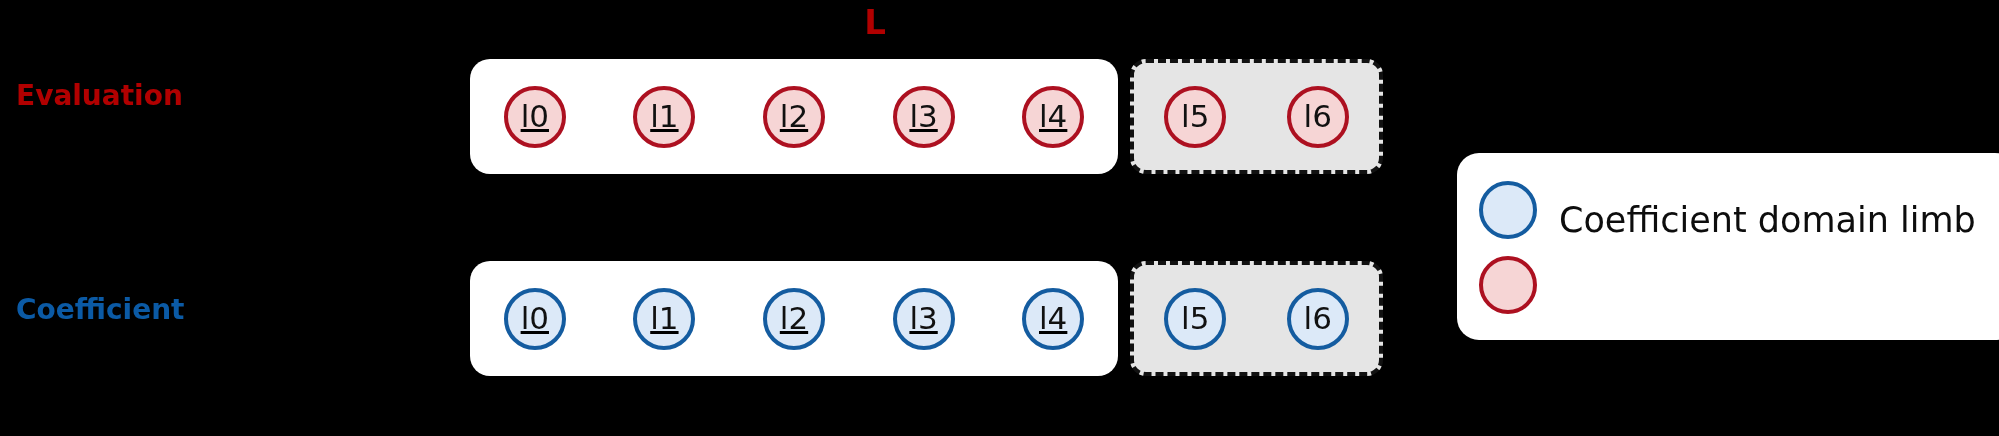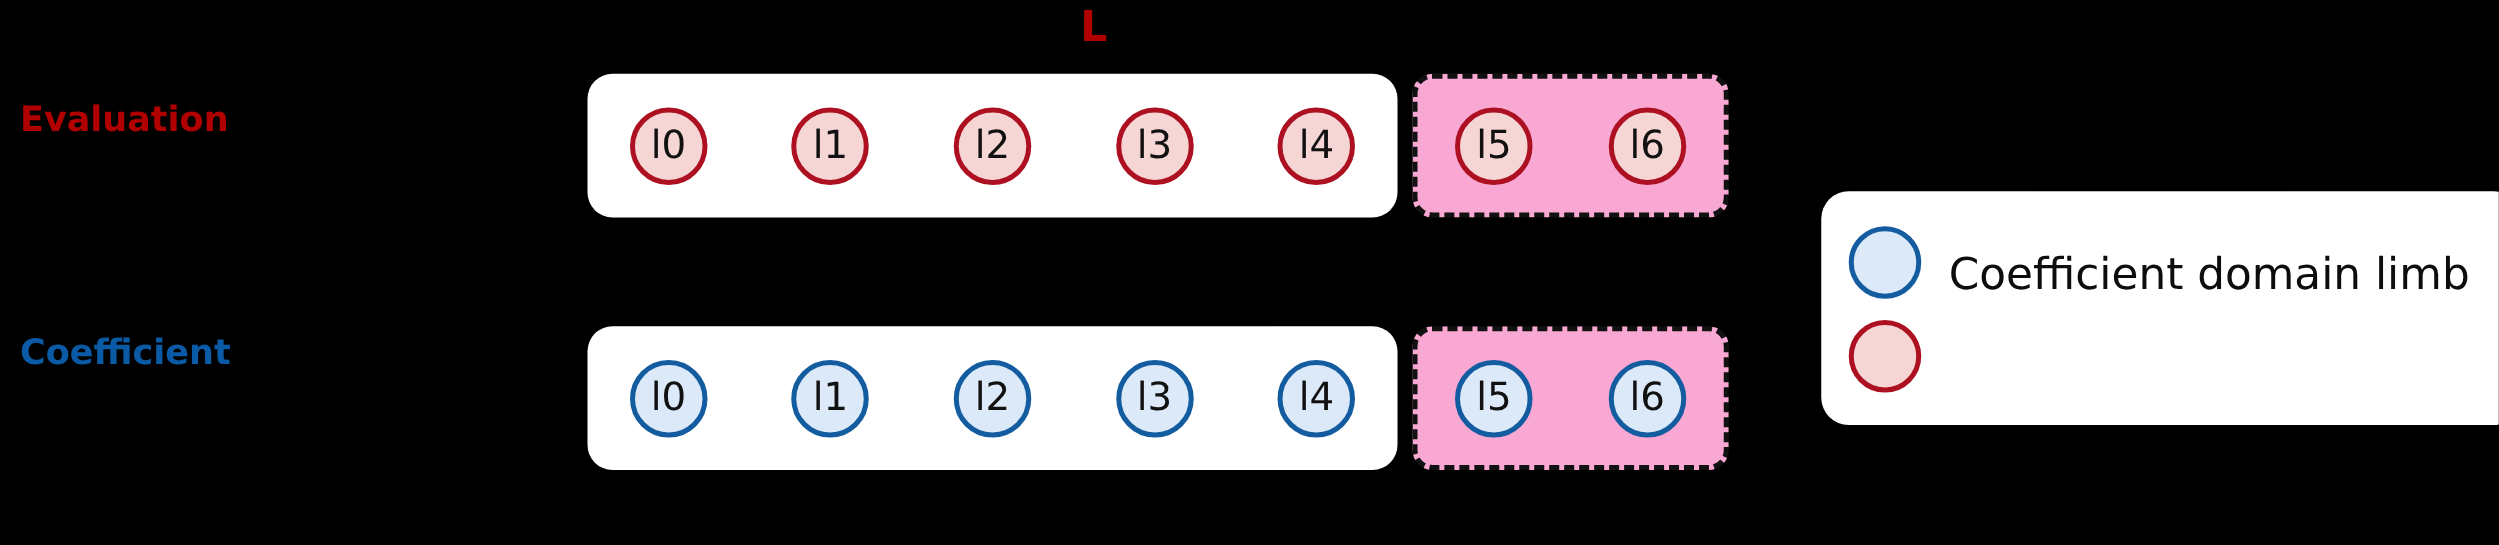--- a/index.html
+++ b/index.html
@@ -47,41 +47,42 @@
     line-height: 40px;
     white-space: nowrap;
   }
   .row-label.eval {
     left: 16px;
     top: 76px;
     color: #b10000;
   }
   .row-label.coef {
     left: 16px;
-    top: 262px;
+    top: 290px;
     color: #0b5aa5;
   }
 
   
   .limb-box {
     position: absolute;
     background: #ffffff;
     box-sizing: border-box;
     display: flex;
     align-items: center;
     justify-content: space-around;
   }
   .limb-box.solid {
     border-radius: 20px;
     border: none;
+    text-decoration: underline;
   }
   .limb-box.dashed {
     border-radius: 16px;
     border: 4px dashed #111111;
-    background: #f9a8d4;
+    background: #e5e5e5;
   }
 
   
   .row-eval .limb-box.solid {
     left: 470px;
     top: 59px;
     width: 648px;
     height: 115px;
   }
   .row-eval .limb-box.dashed {

